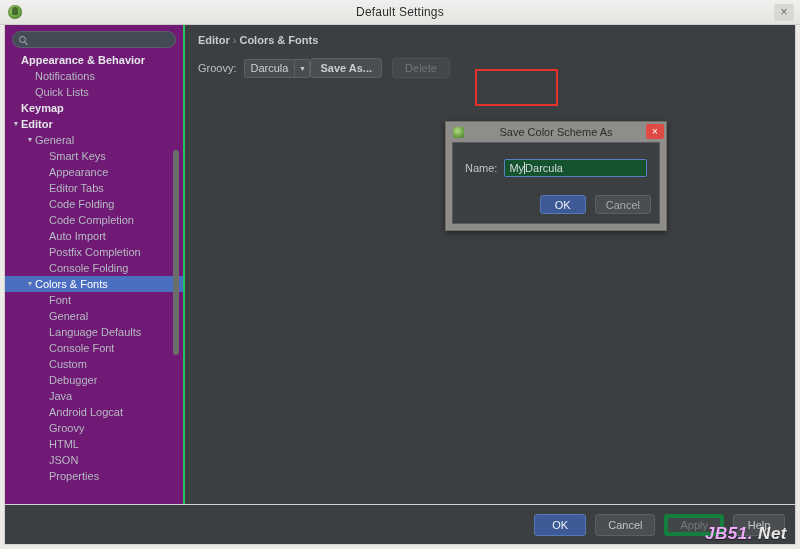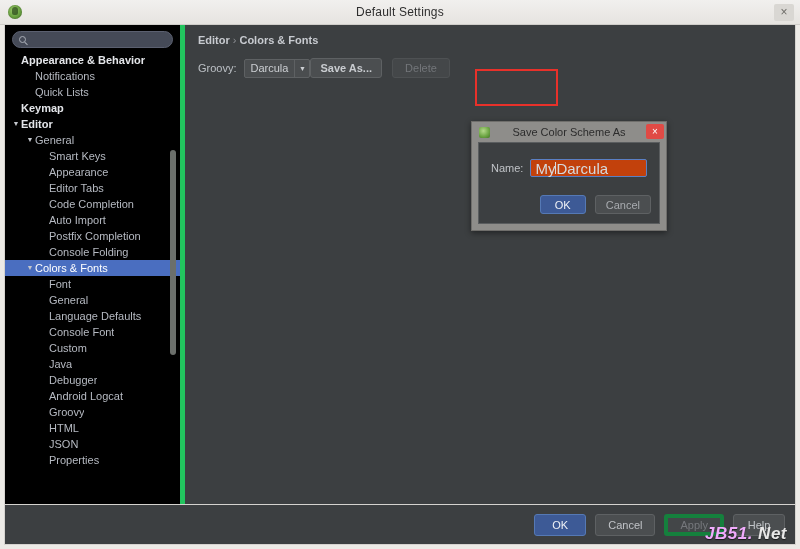--- a/index.html
+++ b/index.html
@@ -57,25 +57,25 @@
     border: 1px solid #d5d3cf;
     border-top: none;
     margin: 0 4px;
     position: relative;
     overflow: hidden;
   }
 
   
   #sidebar {
     width: 180px;
-    background: #000000;
+    background: #701a75;
     position: relative;
     flex: 0 0 180px;
     overflow: hidden;
-    border-right: 5px solid #22c55e;
+    border-right: 2px solid #22c55e;
   }
   #search-wrap { padding: 6px 7px 4px 7px; }
   #search-box {
     height: 17px; border: 1px solid #5b6070; border-radius: 9px;
     background: #454a57; display: flex; align-items: center;
     padding: 0 6px;
   }
   .mag {
     width: 7px; height: 7px; border: 1.2px solid #a9adb6; border-radius: 50%;
     position: relative; flex: 0 0 auto;
@@ -153,22 +153,22 @@
   #delete-btn { margin-left: 10px; }
   #redbox {
     position: absolute; left: 290px; top: 44px;
     width: 83px; height: 37px;
     border: 2px solid #e8312a;
     pointer-events: none;
   }
 
   
   #dialog {
-    position: absolute; left: 286px; top: 96px;
-    width: 196px; height: 110px;
+    position: absolute; left: 260px; top: 96px;
+    width: 222px; height: 110px;
     background: #8e8d8a;
     border: 1px solid #6f6e6b;
     box-shadow: 0 2px 6px rgba(0,0,0,.45);
   }
   #dlg-title {
     position: relative; height: 20px;
     display: flex; align-items: center;
   }
   #dlg-icon {
     width: 11px; height: 11px; margin-left: 7px;
@@ -189,22 +189,22 @@
     position: absolute; left: 6px; right: 6px; top: 20px; bottom: 6px;
     background: #3c3f41; border: 1px solid #5a5d5f;
   }
   #name-row {
     display: flex; align-items: center;
     padding: 16px 12px 0 12px;
   }
   #name-label { font-size: 11px; color: #c0c3c7; margin-right: 7px; }
   #name-input {
     flex: 1 1 auto; height: 18px;
-    background: #c2410c; border: 1px solid #5a80c4; border-radius: 2px;
-    font-size: 15px; color: #d6d9dd;
+    background: #14532d; border: 1px solid #5a80c4; border-radius: 2px;
+    font-size: 11px; color: #d6d9dd;
     display: flex; align-items: center; padding: 0 4px;
     position: relative;
   }
   #name-caret {
     display: inline-block; width: 1px; height: 12px;
     background: #d9dce0; margin: 0 0px;
   }
   #dlg-buttons {
     position: absolute; right: 8px; bottom: 9px;
     display: flex; gap: 9px;
@@ -309,20 +309,25 @@
             <span class="tree-label">Appearance</span>
           </div>
           <div class="tree-row">
             <span style="width: 34px; flex: 0 0 auto;"></span>
             <span class="tw"></span>
             <span class="tree-label">Editor Tabs</span>
           </div>
           <div class="tree-row">
             <span style="width: 34px; flex: 0 0 auto;"></span>
             <span class="tw"></span>
+            <span class="tree-label">Code Folding</span>
+          </div>
+          <div class="tree-row">
+            <span style="width: 34px; flex: 0 0 auto;"></span>
+            <span class="tw"></span>
             <span class="tree-label">Code Completion</span>
           </div>
           <div class="tree-row">
             <span style="width: 34px; flex: 0 0 auto;"></span>
             <span class="tw"></span>
             <span class="tree-label">Auto Import</span>
           </div>
           <div class="tree-row">
             <span style="width: 34px; flex: 0 0 auto;"></span>
             <span class="tw"></span>
@@ -359,26 +364,26 @@
             <span class="tree-label">Console Font</span>
           </div>
           <div class="tree-row">
             <span style="width: 34px; flex: 0 0 auto;"></span>
             <span class="tw"></span>
             <span class="tree-label">Custom</span>
           </div>
           <div class="tree-row">
             <span style="width: 34px; flex: 0 0 auto;"></span>
             <span class="tw"></span>
+            <span class="tree-label">Debugger</span>
+          </div>
+          <div class="tree-row">
+            <span style="width: 34px; flex: 0 0 auto;"></span>
+            <span class="tw"></span>
             <span class="tree-label">Java</span>
-          </div>
-          <div class="tree-row">
-            <span style="width: 34px; flex: 0 0 auto;"></span>
-            <span class="tw"></span>
-            <span class="tree-label">Debugger</span>
           </div>
           <div class="tree-row">
             <span style="width: 34px; flex: 0 0 auto;"></span>
             <span class="tw"></span>
             <span class="tree-label">Android Logcat</span>
           </div>
           <div class="tree-row">
             <span style="width: 34px; flex: 0 0 auto;"></span>
             <span class="tw"></span>
             <span class="tree-label">Groovy</span>

